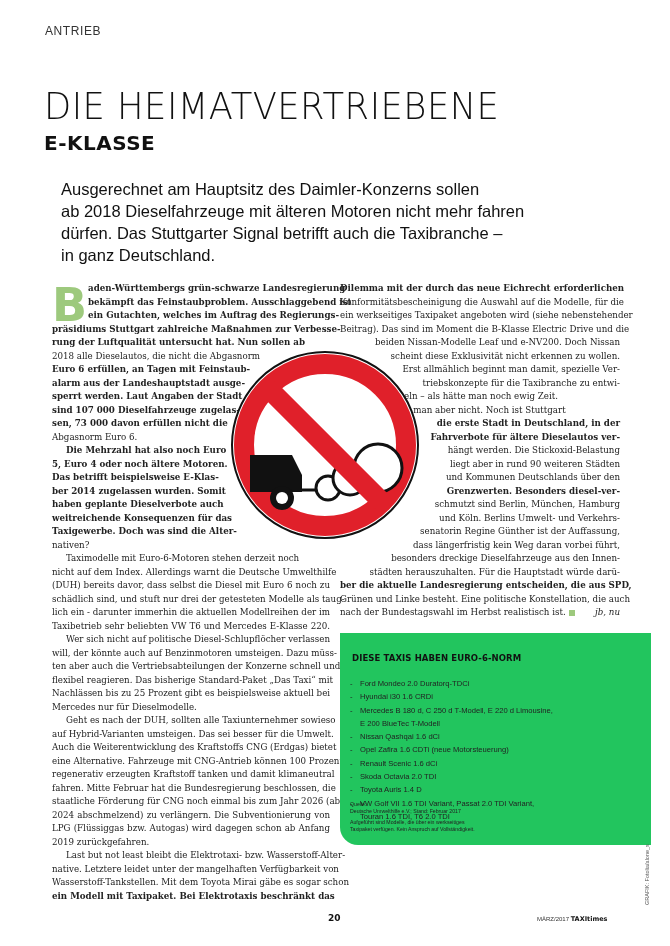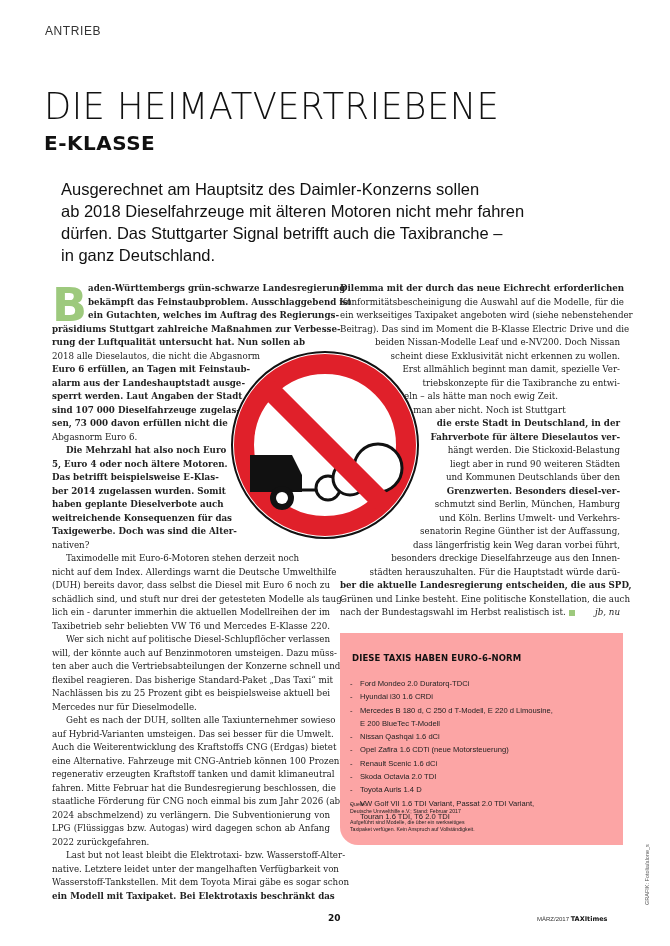--- a/index.html
+++ b/index.html
@@ -11,21 +11,21 @@
   .lead { left: 45px; top: 178px; width: 520px; font-family: "Liberation Sans", sans-serif; font-size: 16.5px; line-height: 22px; color: #111; margin-left: 16px; }
   .lead span { display: block; white-space: nowrap; }
   .body-text { font-family: "DejaVu Serif", serif; font-size: 8.7px; line-height: 13.5px; color: #222; }
   .bl { display: block; white-space: nowrap; }
   .just { text-align: justify; text-align-last: justify; white-space: nowrap; display: block; }
   .bold { font-weight: bold; }
   .col1 { left: 52px; top: 282px; width: 278px; }
   .col2 { left: 340px; top: 282px; width: 280px; }
   .dropcap { left: 52px; top: 284px; width: 30px; height: 40px; font-family: "DejaVu Sans", sans-serif; font-weight: 900; font-size: 46px; line-height: 42px; color: #9dc97d; }
   .sign { left: 230px; top: 350px; width: 190px; height: 190px; }
-  .box { left: 340px; top: 633px; width: 283px; height: 212px; background: #fca5a5; border-bottom-left-radius: 18px; }
+  .box { left: 340px; top: 633px; width: 283px; height: 212px; background: #22c55e; border-bottom-left-radius: 18px; padding-left: 28px; }
   .box-title { left: 12px; top: 20px; font-family: "DejaVu Sans", sans-serif; font-weight: bold; font-size: 8.5px; letter-spacing: 0.1px; color: #111; white-space: nowrap; }
   .box-list { left: 10px; top: 44px; margin: 0; padding: 0; list-style: none; font-family: "Liberation Sans", sans-serif; font-size: 7.6px; line-height: 13.3px; color: #222; }
   .box-list li { position: relative; padding-left: 10px; white-space: nowrap; }
   .box-list li .dash { position: absolute; left: 0; top: 0; }
   .box-src { left: 10px; top: 168px; font-family: "Liberation Sans", sans-serif; font-size: 5.2px; line-height: 6.6px; color: #222; }
   .box-note { left: 10px; top: 186px; font-family: "Liberation Sans", sans-serif; font-size: 5.2px; line-height: 6.6px; color: #222; }
   .credit { left: 644px; top: 905px; transform: rotate(-90deg); transform-origin: left top; font-family: "Liberation Sans", sans-serif; font-size: 5.5px; color: #555; white-space: nowrap; }
   .page-num { left: 328px; top: 913px; font-family: "DejaVu Sans", sans-serif; font-weight: bold; font-size: 9px; color: #111; }
   .issue { left: 537px; top: 915px; font-family: "Liberation Sans", sans-serif; font-size: 6px; color: #333; white-space: nowrap; }
   .brand { font-family: "DejaVu Sans", sans-serif; font-weight: bold; font-size: 6.5px; color: #111; }
@@ -84,21 +84,21 @@
   <span class="bl">Mercedes nur für Dieselmodelle.</span>
   <span class="just" style="padding-left:14px">Geht es nach der DUH, sollten alle Taxiunternehmer sowieso</span>
   <span class="just">auf Hybrid-Varianten umsteigen. Das sei besser für die Umwelt.</span>
   <span class="just">Auch die Weiterentwicklung des Kraftstoffs CNG (Erdgas) bietet</span>
   <span class="just">eine Alternative. Fahrzeuge mit CNG-Antrieb können 100 Prozent</span>
   <span class="just">regenerativ erzeugten Kraftstoff tanken und damit klimaneutral</span>
   <span class="just">fahren. Mitte Februar hat die Bundesregierung beschlossen, die</span>
   <span class="just">staatliche Förderung für CNG noch einmal bis zum Jahr 2026 (ab</span>
   <span class="just">2024 abschmelzend) zu verlängern. Die Subventionierung von</span>
   <span class="just">LPG (Flüssiggas bzw. Autogas) wird dagegen schon ab Anfang</span>
-  <span class="bl">2022 zurückgefahren.</span>
+  <span class="bl">2019 zurückgefahren.</span>
   <span class="just" style="padding-left:14px">Last but not least bleibt die Elektrotaxi- bzw. Wasserstoff-Alter-</span>
   <span class="just">native. Letztere leidet unter der mangelhaften Verfügbarkeit von</span>
   <span class="just">Wasserstoff-Tankstellen. Mit dem Toyota Mirai gäbe es sogar schon</span>
   <span class="just bold">ein Modell mit Taxipaket. Bei Elektrotaxis beschränkt das</span>
 </div>
 
 <div class="abs body-text col2" style="text-align:right;">
   <span class="just bold">Dilemma mit der durch das neue Eichrecht erforderlichen</span>
   <span class="just">Konformitätsbescheinigung die Auswahl auf die Modelle, für die</span>
   <span class="just">ein werkseitiges Taxipaket angeboten wird (siehe nebenstehender</span>

